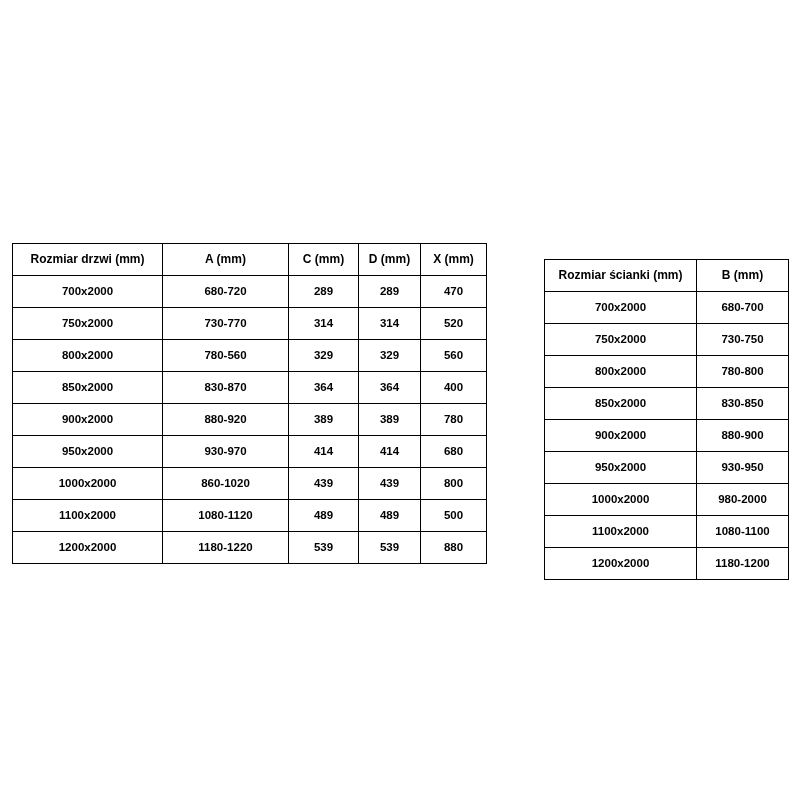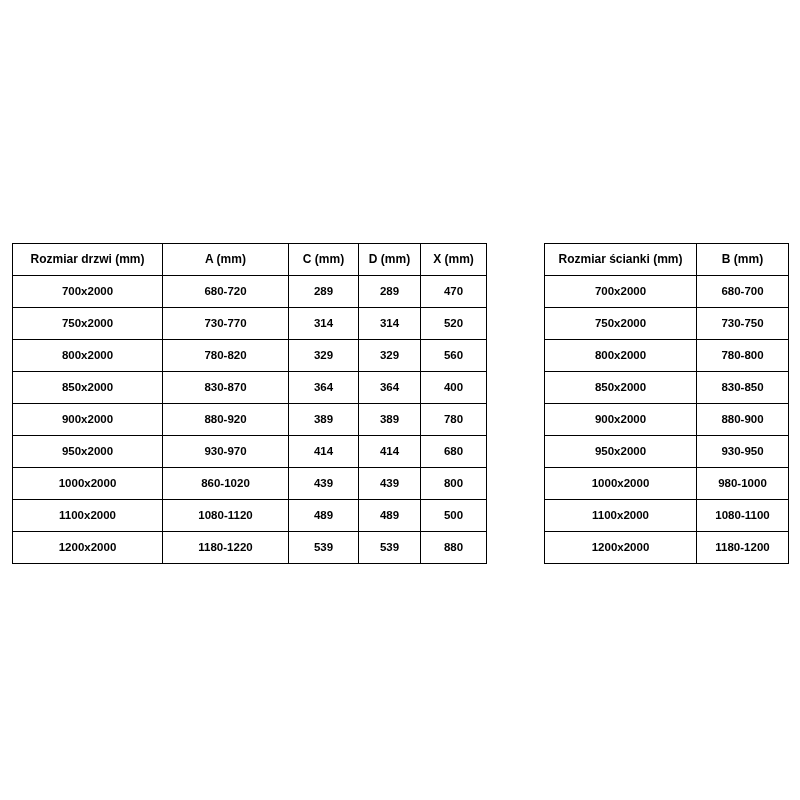--- a/index.html
+++ b/index.html
@@ -23,21 +23,21 @@
     display: flex;
     flex-direction: row;
     align-items: flex-start;
     gap: 0;
   }
   .table-wrap {
     flex: 0 0 auto;
   }
   .table-wrap.left { width: 474px; }
   .table-wrap.spacer { width: 58px; height: 1px; }
-  .table-wrap.right { width: 244px; }
+  .table-wrap.right { width: 244px; margin-top: 16px; }
 
   table {
     border-collapse: collapse;
     width: 100%;
     table-layout: fixed;
   }
   td, th {
     border: 1px solid #000000;
     text-align: center;
     vertical-align: middle;
@@ -94,21 +94,21 @@
         </tr>
         <tr>
           <td>750x2000</td>
           <td>730-770</td>
           <td>314</td>
           <td>314</td>
           <td>520</td>
         </tr>
         <tr>
           <td>800x2000</td>
-          <td>780-820</td>
+          <td>780-560</td>
           <td>329</td>
           <td>329</td>
           <td>560</td>
         </tr>
         <tr>
           <td>850x2000</td>
           <td>830-870</td>
           <td>364</td>
           <td>364</td>
           <td>400</td>
@@ -186,21 +186,21 @@
         <tr>
           <td>900x2000</td>
           <td>880-900</td>
         </tr>
         <tr>
           <td>950x2000</td>
           <td>930-950</td>
         </tr>
         <tr>
           <td>1000x2000</td>
-          <td>980-1000</td>
+          <td>980-2000</td>
         </tr>
         <tr>
           <td>1100x2000</td>
           <td>1080-1100</td>
         </tr>
         <tr>
           <td>1200x2000</td>
           <td>1180-1200</td>
         </tr>
       </tbody>

